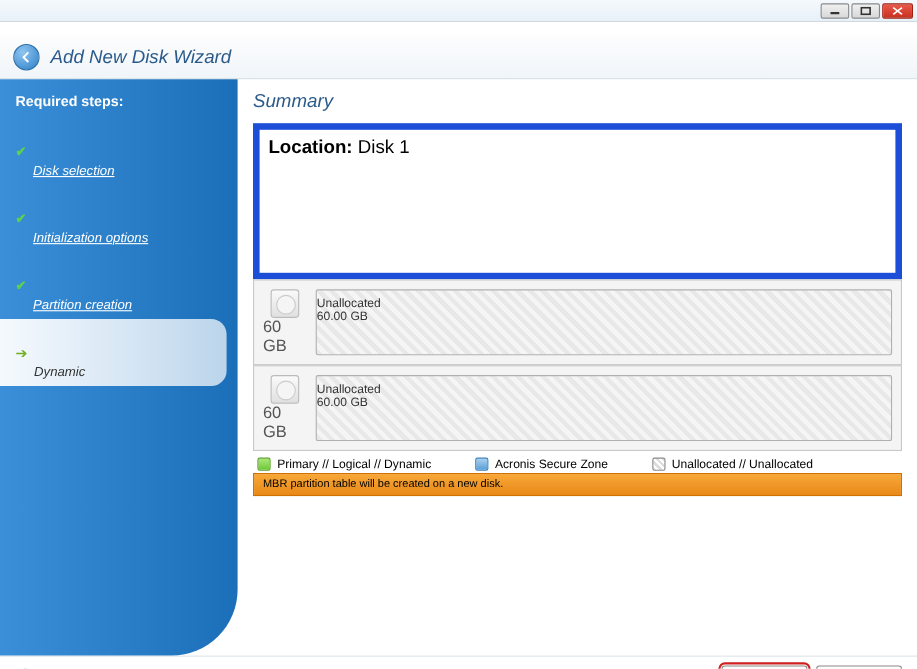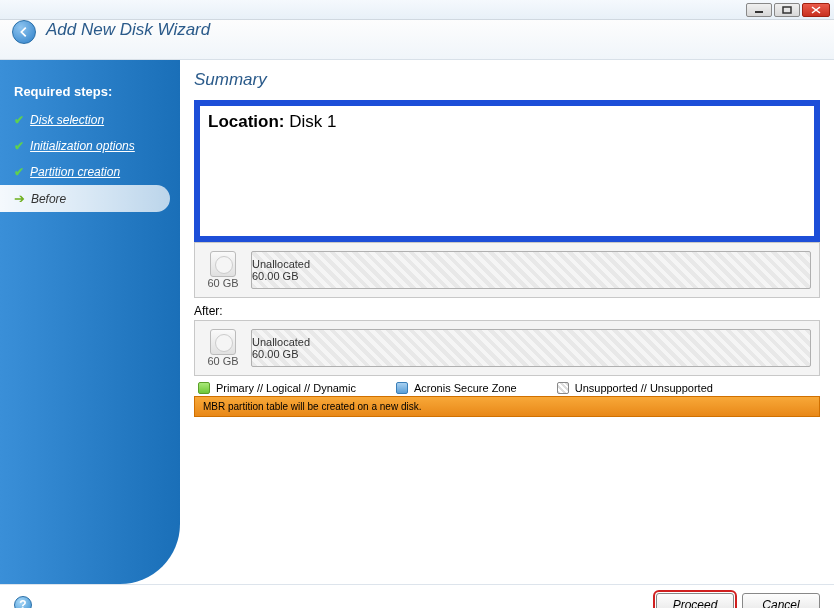--- a/index.html
+++ b/index.html
@@ -4,44 +4,44 @@
 <style>
 * { margin: 0; padding: 0; box-sizing: border-box; font-family: "Segoe UI", Tahoma, sans-serif; }
 body { background: #fff; width: 834px; height: 608px; overflow: hidden; position: relative; }
 
 .titlebar { height: 20px; background: linear-gradient(to bottom, #f5f9fd, #e8f0f8); border-bottom: 1px solid #d0d8e0; display: flex; justify-content: flex-end; align-items: center; padding-right: 4px; gap: 2px; }
 .win-btn { width: 26px; height: 14px; border: 1px solid #888; border-radius: 2px; display: flex; align-items: center; justify-content: center; font-size: 9px; cursor: pointer; }
 .win-btn.min { background: linear-gradient(#f0f0f0,#d8d8d8); }
 .win-btn.max { background: linear-gradient(#f0f0f0,#d8d8d8); }
 .win-btn.close { background: linear-gradient(#ea5a4a,#c83020); color: #fff; border-color: #a02010; width: 28px; }
 
-.header { height: 40px; background: linear-gradient(to bottom, #fdfdfd, #f0f5fa); display: flex; padding: 0 12px; border-bottom: 1px solid #d8e0e8; }
+.header { height: 40px; background: linear-gradient(to bottom, #fdfdfd, #f0f5fa); display: flex; align-items: center; padding: 0 12px; border-bottom: 1px solid #d8e0e8; margin-top: 12px; }
 .back-btn { width: 24px; height: 24px; border-radius: 50%; background: radial-gradient(circle at 35% 30%, #8fc5f0, #2d7fc8); display: flex; align-items: center; justify-content: center; color: #fff; margin-right: 10px; cursor: pointer; border: 1px solid #2a6fa8; }
 .back-btn svg { width: 14px; height: 14px; }
 .wizard-title { font-size: 17px; font-style: italic; color: #2a5a8a; }
 
 .body { display: flex; height: 524px; }
 
-.sidebar { width: 180px; background: linear-gradient(to right, #3a8fd8 0%, #1a6fb8 100%); border-radius: 0 0 60px 0; padding: 20px 0 40px 0; position: relative; overflow: hidden; }
+.sidebar { width: 216px; background: linear-gradient(to right, #3a8fd8 0%, #1a6fb8 100%); border-radius: 0 0 60px 0; padding: 8px 0 40px 0; position: relative; overflow: hidden; }
 .sidebar-header { color: #fff; font-weight: bold; font-size: 13px; padding: 4px 14px 8px; }
 .step { display: flex; align-items: center; padding: 6px 14px; font-size: 12px; color: #fff; cursor: pointer; }
 .step .chk { color: #5fd050; margin-right: 6px; font-size: 12px; font-weight: bold; }
-.step .lbl { text-decoration: underline; font-style: italic; }
+.step .lbl { text-decoration: underline; font-style: italic; margin-top: 35px; }
 .step.active { background: linear-gradient(to right, rgba(255,255,255,0.95), rgba(255,255,255,0.7)); color: #333; border-radius: 0 14px 14px 0; margin-right: 10px; }
 .step.active .lbl { text-decoration: none; }
 .step.active .arrow { color: #6fb020; margin-right: 6px; font-size: 13px; }
 
 .main { flex: 1; padding: 10px 14px 4px 14px; display: flex; flex-direction: column; }
 .main-title { font-size: 17px; font-style: italic; color: #2a5a8a; margin-bottom: 10px; }
 .location-box { border: 6px solid #1d4ed8; padding: 6px 8px; height: 142px; font-size: 17px; }
 .location-label { font-weight: bold; }
 
 .section-label { font-size: 12px; margin-top: 6px; margin-bottom: 2px; }
 .disk-panel { border: 1px solid #c8c8c8; background: #f4f4f4; padding: 8px; display: flex; gap: 8px; }
-.disk-icon-col { width: 40px; display: flex; flex-direction: column; align-items: center; font-size: 11px; color: #555; }
+.disk-icon-col { width: 40px; display: flex; flex-direction: column; align-items: center; font-size: 15px; color: #555; }
 .disk-icon { width: 26px; height: 26px; border: 1px solid #bbb; border-radius: 3px; background: linear-gradient(#fafafa,#e0e0e0); position: relative; }
 .disk-icon::after { content: ""; position: absolute; left: 4px; top: 4px; width: 16px; height: 16px; border: 1px solid #ccc; border-radius: 50%; background: #f5f5f5; }
 .disk-bar { flex: 1; border: 1px solid #b0b0b0; background: repeating-linear-gradient(45deg, #e8e8e8 0 4px, #f5f5f5 4px 8px); padding: 6px 0; font-size: 11px; color: #333; border-radius: 2px; }
 
 .legend { display: flex; gap: 40px; font-size: 11px; padding: 6px 4px 2px; align-items: center; }
 .legend-item { display: flex; align-items: center; gap: 6px; text-align: center; }
 .swatch { width: 12px; height: 12px; border-radius: 2px; border: 1px solid #888; }
 .swatch.green { background: linear-gradient(#a8e878,#6fc838); border-color: #5aa028; }
 .swatch.blue { background: linear-gradient(#a8d0f0,#5a9fd8); border-color: #3a7fb8; }
 .swatch.hatch { background: repeating-linear-gradient(45deg,#ddd 0 2px,#fff 2px 4px); }
@@ -95,21 +95,21 @@
     <div class="step">
       <span class="chk">✔</span>
       <span class="lbl">Initialization options</span>
     </div>
     <div class="step">
       <span class="chk">✔</span>
       <span class="lbl">Partition creation</span>
     </div>
     <div class="step active">
       <span class="arrow">➔</span>
-      <span class="lbl">Before</span>
+      <span class="lbl">Dynamic</span>
     </div>
   </div>
 
   <div class="main">
     <div class="main-title">Summary</div>
 
     <div class="location-box">
       <span class="location-label">Location:</span>
       <span>Disk 1</span>
     </div>
@@ -118,21 +118,20 @@
       <div class="disk-icon-col">
         <div class="disk-icon"></div>
         <span>60 GB</span>
       </div>
       <div class="disk-bar">
         <div>Unallocated</div>
         <div>60.00 GB</div>
       </div>
     </div>
 
-    <div class="section-label">After:</div>
     <div class="disk-panel">
       <div class="disk-icon-col">
         <div class="disk-icon"></div>
         <span>60 GB</span>
       </div>
       <div class="disk-bar">
         <div>Unallocated</div>
         <div>60.00 GB</div>
       </div>
     </div>
@@ -141,21 +140,21 @@
       <div class="legend-item">
         <span class="swatch green"></span>
         <span>Primary // Logical // Dynamic</span>
       </div>
       <div class="legend-item">
         <span class="swatch blue"></span>
         <span>Acronis Secure Zone</span>
       </div>
       <div class="legend-item">
         <span class="swatch hatch"></span>
-        <span>Unsupported // Unsupported</span>
+        <span>Unallocated // Unallocated</span>
       </div>
     </div>
 
     <div class="status-bar">MBR partition table will be created on a new disk.</div>
   </div>
 </div>
 
 <div class="footer">
   <div class="help-icon">?</div>
   <div class="footer-spacer"></div>

